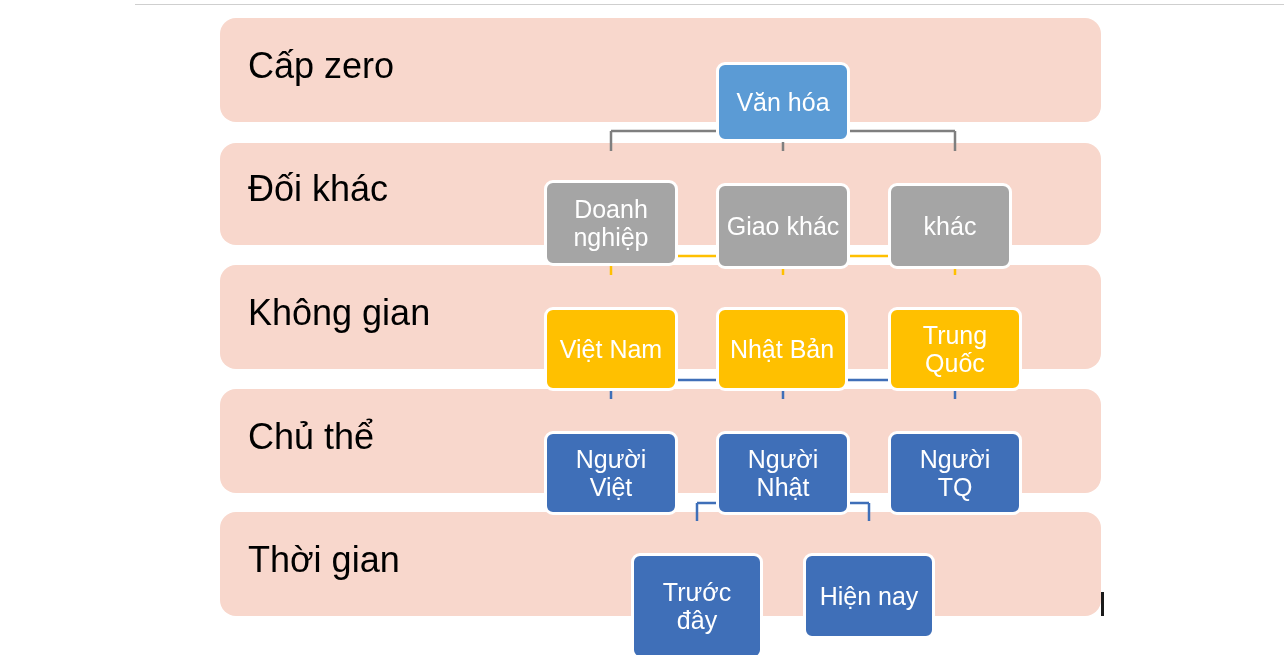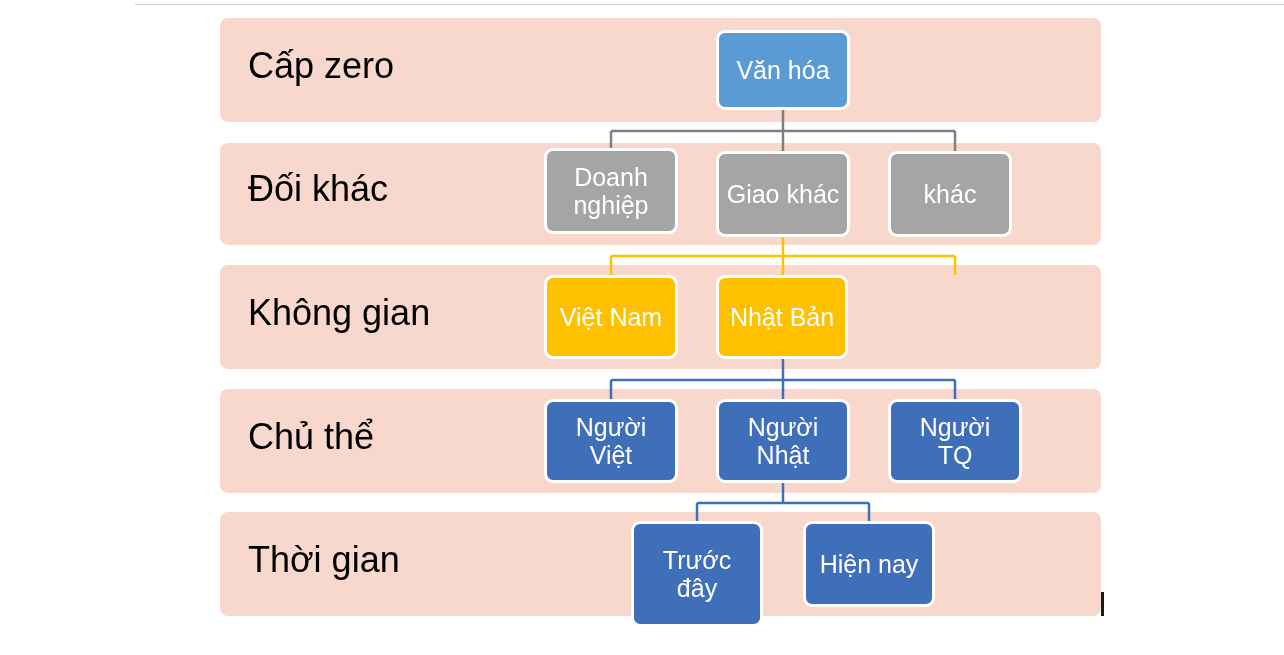--- a/index.html
+++ b/index.html
@@ -27,21 +27,21 @@
     height: 1px;
     background: #cfcfcf;
   }
 
   
   .band {
     position: absolute;
     left: 220px;
     width: 881px;
     background: #f8d7cc;
-    border-radius: 8px;
+    border-radius: 16px;
   }
   .band-label {
     position: absolute;
     left: 28px;
     color: #000000;
     font-size: 36px;
     font-weight: 400;
     white-space: nowrap;
     line-height: 1;
   }
@@ -65,20 +65,21 @@
     display: flex;
     align-items: center;
     justify-content: center;
     text-align: center;
     color: #ffffff;
     font-size: 25px;
     line-height: 1.12;
     font-weight: 400;
     padding: 18px 4px;
     white-space: pre-line;
+    margin-top: 32px;
   }
   .node.lvl-culture { background: #5b9bd5; }
   .node.lvl-object  { background: #a5a5a5; }
   .node.lvl-space   { background: #ffc000; }
   .node.lvl-subject { background: #3f6fb8; }
   .node.lvl-time    { background: #3f6fb8; }
 
   
   .caret {
     position: absolute;
@@ -148,20 +149,22 @@
 
   <div class="node lvl-culture" style="left:716px;top:30px;width:134px;height:80px;">Văn hóa</div>
 
   <div class="node lvl-object" style="left:544px;top:148px;width:134px;height:86px;">Doanh
 nghiệp</div>
   <div class="node lvl-object" style="left:716px;top:151px;width:134px;height:86px;">Giao khác</div>
   <div class="node lvl-object" style="left:888px;top:151px;width:124px;height:86px;">khác</div>
 
   <div class="node lvl-space" style="left:544px;top:275px;width:134px;height:84px;">Việt Nam</div>
   <div class="node lvl-space" style="left:716px;top:275px;width:132px;height:84px;">Nhật Bản</div>
+  <div class="node lvl-space" style="left:888px;top:275px;width:134px;height:84px;">Trung
+Quốc</div>
 
   <div class="node lvl-subject" style="left:544px;top:399px;width:134px;height:84px;">Người
 Việt</div>
   <div class="node lvl-subject" style="left:716px;top:399px;width:134px;height:84px;">Người
 Nhật</div>
   <div class="node lvl-subject" style="left:888px;top:399px;width:134px;height:84px;">Người
 TQ</div>
 
   <div class="node lvl-time" style="left:631px;top:521px;width:132px;height:106px;">Trước
 đây</div>

